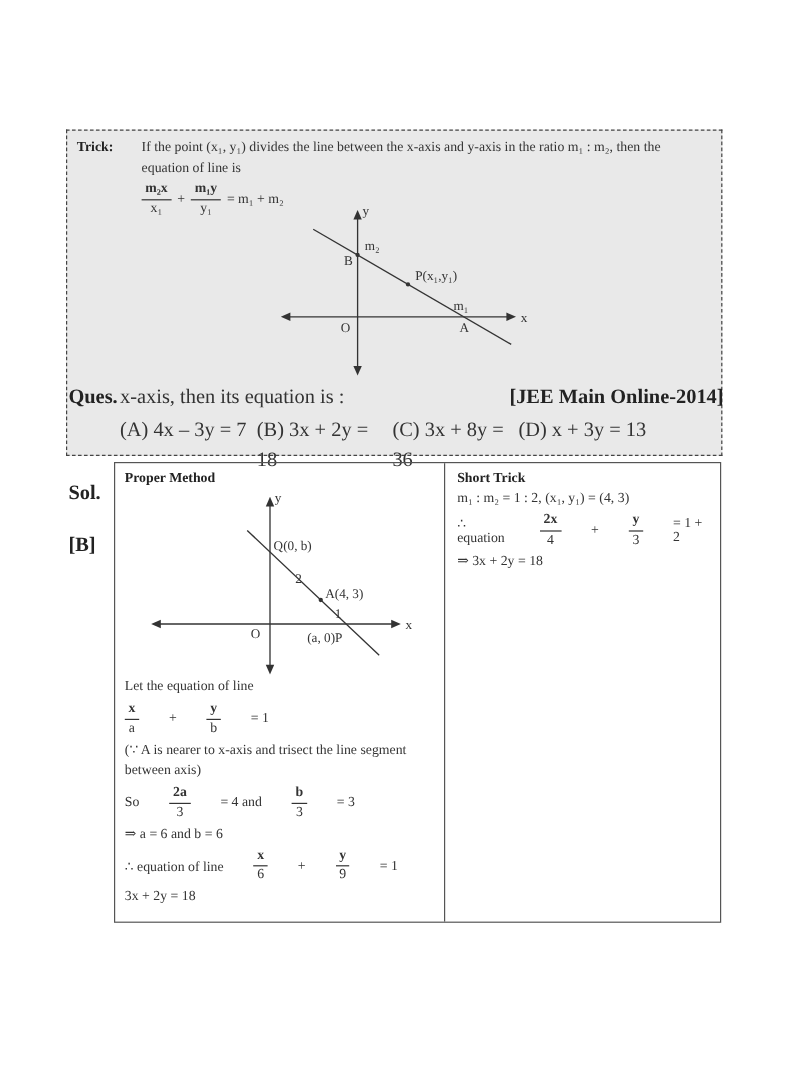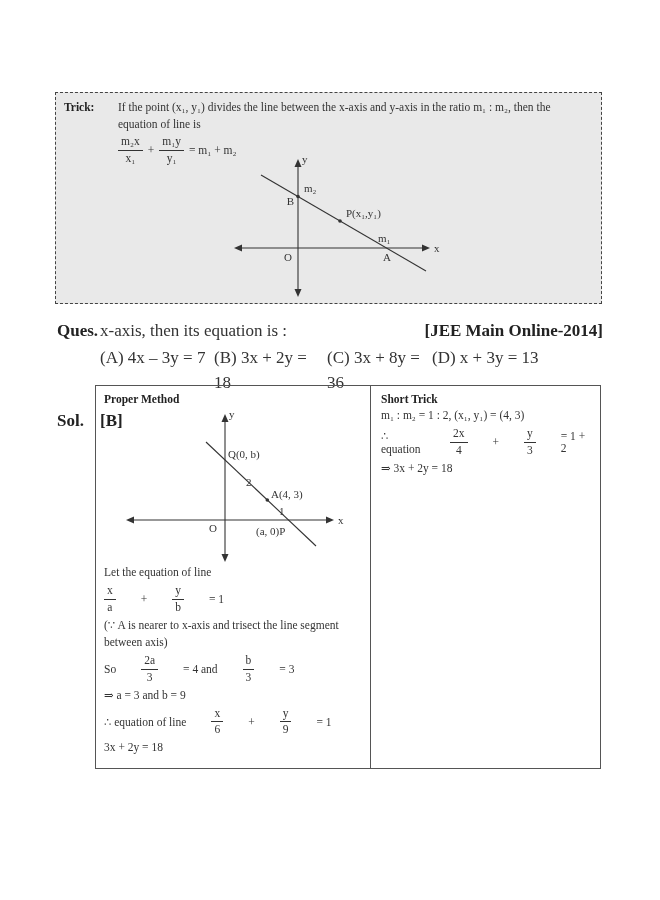--- a/index.html
+++ b/index.html
@@ -8,50 +8,50 @@
     width: 660px;
     height: 900px;
     background: #ffffff;
     font-family: "Liberation Serif", "DejaVu Serif", serif;
     color: #333333;
   }
   .page { position: relative; width: 660px; height: 900px; background: #fff; overflow: hidden; }
 
   
   .trick-box {
-    position: absolute; left: 55px; top: 92px; width: 547px; height: 212px;
+    position: absolute; left: 55px; top: 108px; width: 547px; height: 272px;
     background: #e9e9e9; border: 1px dashed #444; padding: 6px 8px;
     font-size: 11.5px; line-height: 1.45;
   }
   .trick-row { display: flex; }
   .trick-label { font-weight: bold; color: #222; flex: 0 0 54px; }
   .trick-lines div { white-space: nowrap; }
 
   .formula { display: flex; align-items: center; gap: 5px; margin-top: 3px; }
   .frac { display: inline-flex; flex-direction: column; text-align: center; line-height: 1.15; }
-  .frac .num { padding: 0 3px 1px; border-bottom: 1px solid #333; }
+  .frac .num { padding: 0 3px 1px; border-bottom: 1px solid #333; font-weight: bold; }
   .frac .den { padding-top: 1px; }
 
   .trick-svg { position: absolute; left: 172px; top: 60px; }
   svg text { font-family: "Liberation Serif", "DejaVu Serif", serif; font-size: 11px; fill: #333; }
   svg .ln { stroke: #333; stroke-width: 1.1; fill: none; }
   svg .ah { fill: #333; stroke: none; }
 
   
   .ques { position: absolute; left: 57px; top: 318px; width: 546px; font-size: 17px; line-height: 1.5; }
   .q-row { display: flex; }
   .q-label { font-weight: bold; color: #222; flex: 0 0 43px; }
   .q-text { flex: 1; }
   .q-line2 { display: flex; justify-content: space-between; }
   .q-source { font-weight: bold; color: #222; }
   .options { display: flex; margin-top: 1px; }
   .options span:nth-child(1) { width: 114px; }
   .options span:nth-child(2) { width: 113px; }
   .options span:nth-child(3) { width: 105px; }
-  .sol-row { display: flex; margin-top: 12px; }
+  .sol-row { display: flex; margin-top: 2px; flex-direction: column; }
   .sol-label { font-weight: bold; color: #222; flex: 0 0 43px; }
   .sol-answer { font-weight: bold; color: #222; }
 
   
   .sol-table {
     position: absolute; left: 95px; top: 385px; width: 506px; height: 384px;
     border: 1.2px solid #555; display: flex; font-size: 11.5px;
   }
   .col-left { flex: 0 0 275px; border-right: 1.2px solid #555; padding: 5px 8px; }
   .col-right { flex: 1; padding: 5px 10px; }
@@ -172,21 +172,21 @@
           <span class="num">2a</span>
           <span class="den">3</span>
         </span>
         <span>= 4 and</span>
         <span class="frac">
           <span class="num">b</span>
           <span class="den">3</span>
         </span>
         <span>= 3</span>
       </div>
-      <div class="t-line">⇒ a = 3 and b = 9</div>
+      <div class="t-line">⇒ a = 6 and b = 6</div>
       <div class="formula f-gap">
         <span>∴ equation of line</span>
         <span class="frac">
           <span class="num">x</span>
           <span class="den">6</span>
         </span>
         <span>+</span>
         <span class="frac">
           <span class="num">y</span>
           <span class="den">9</span>

